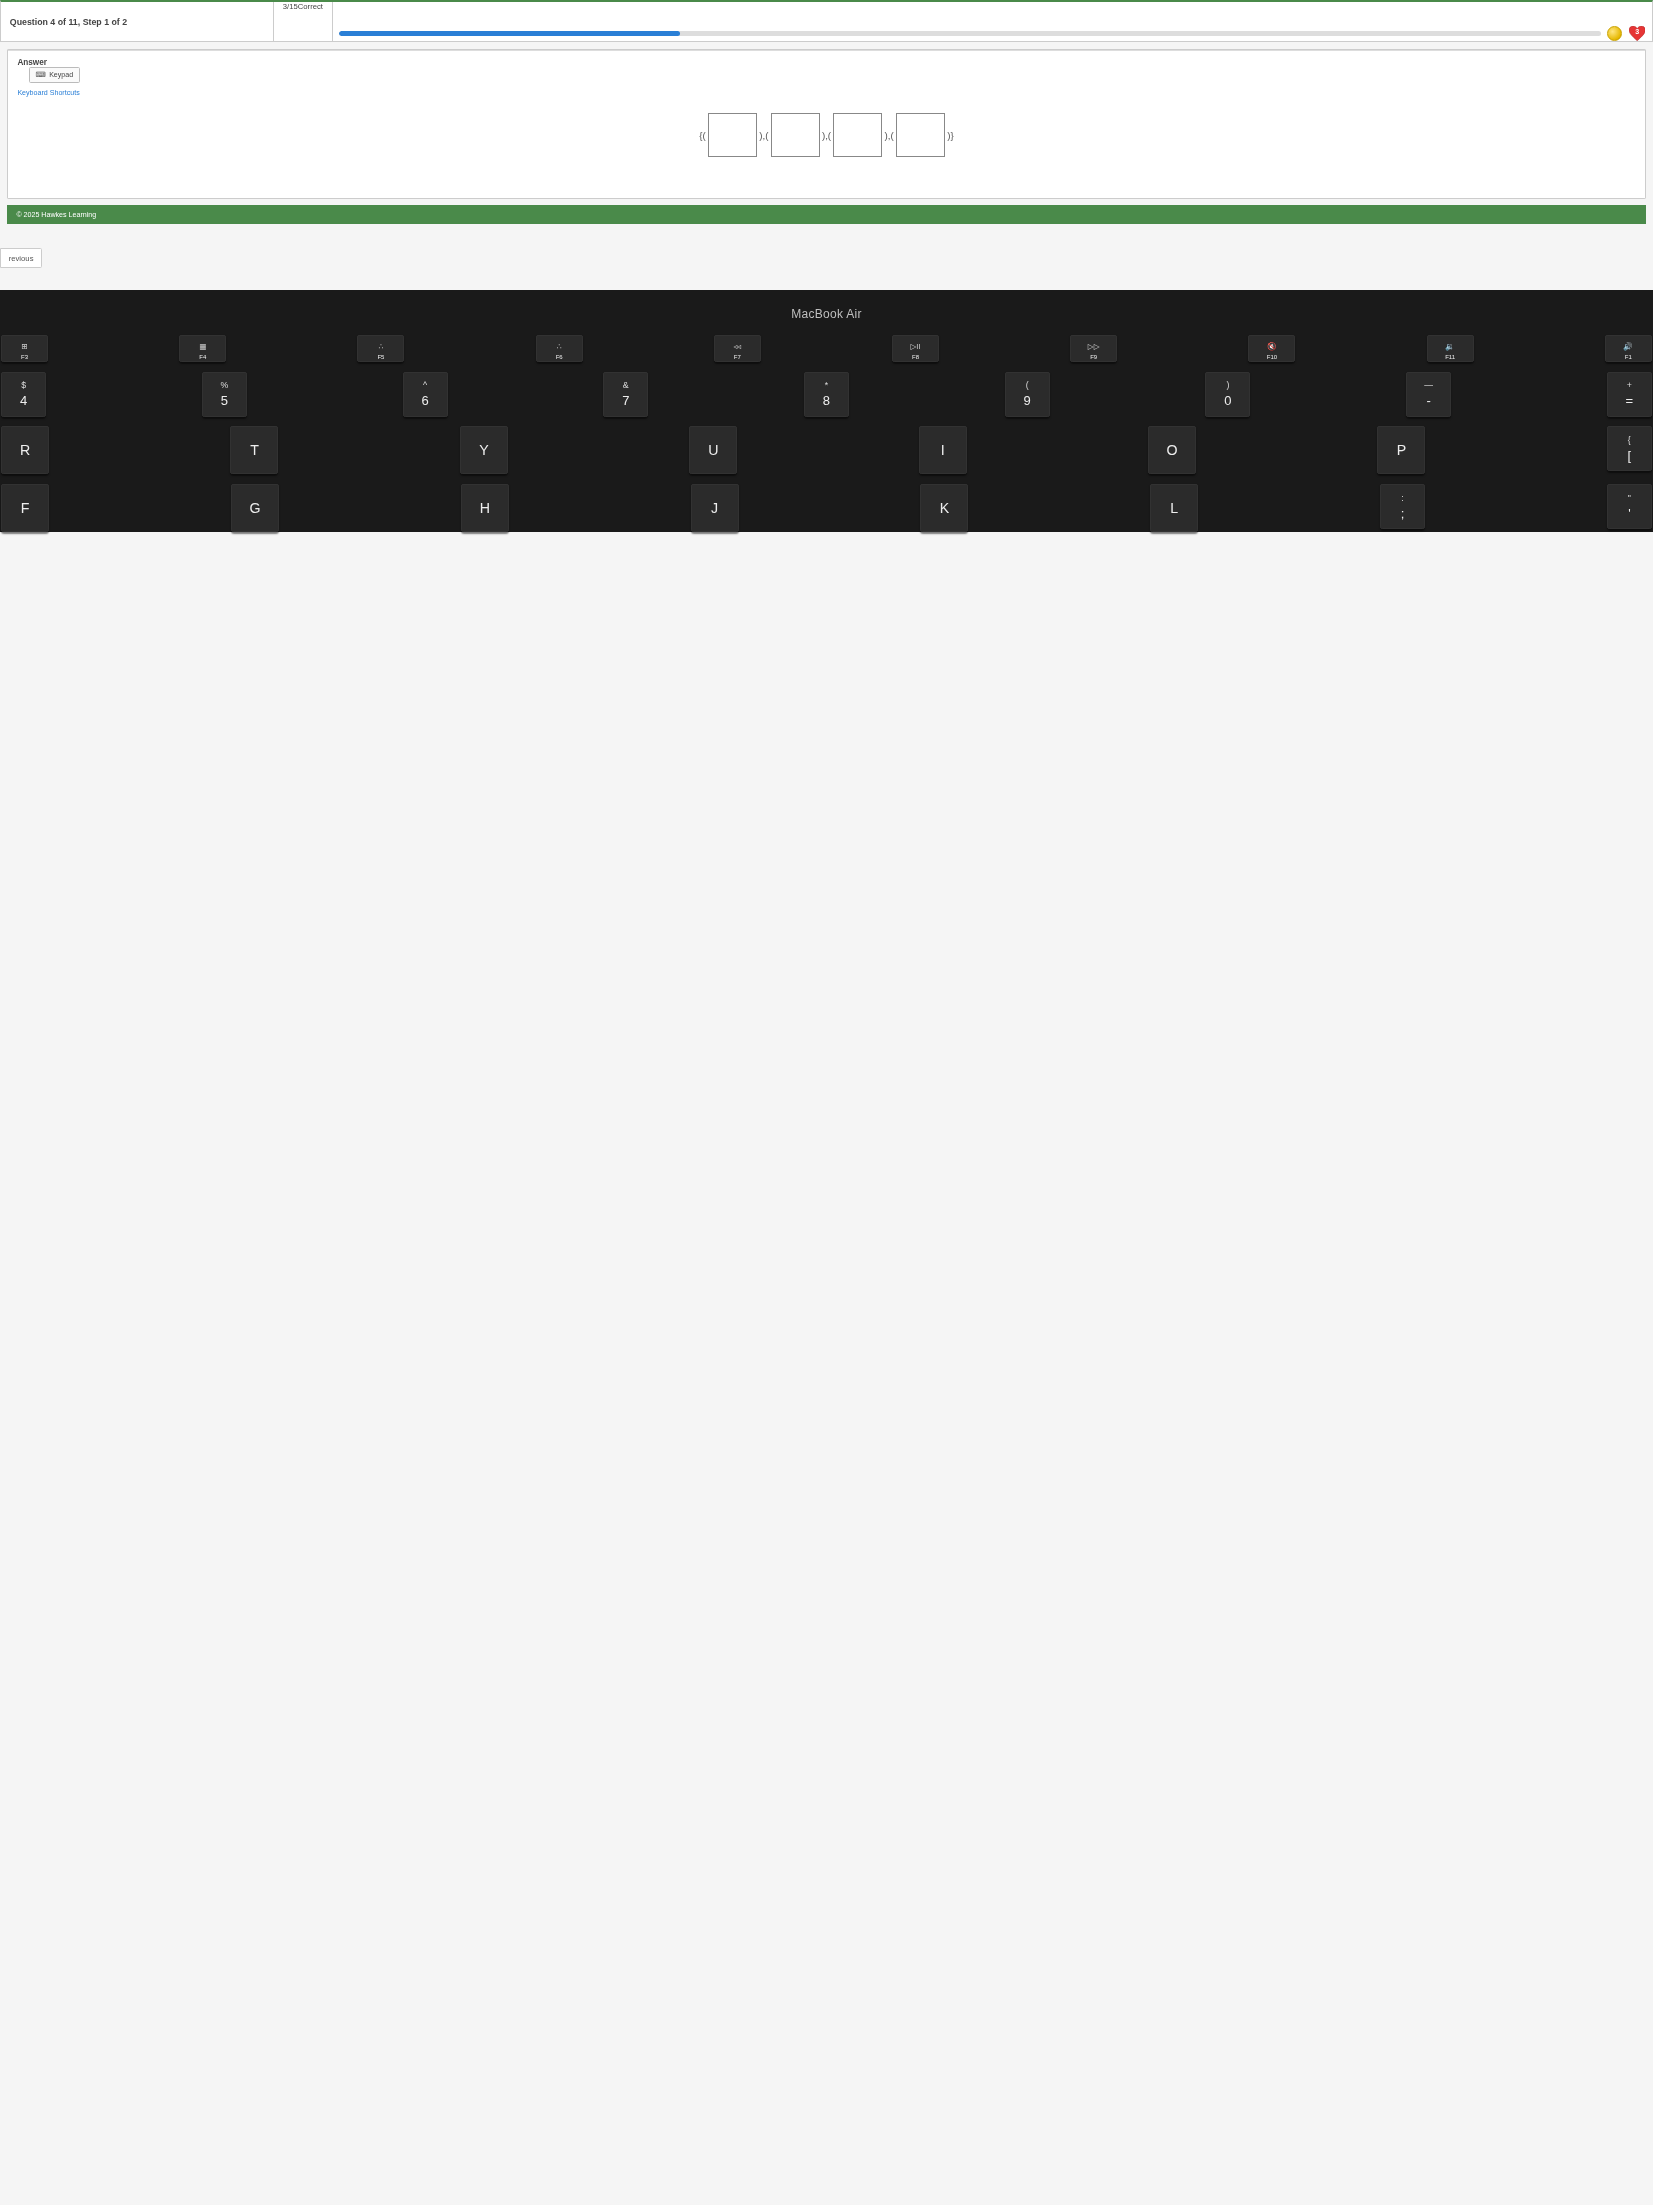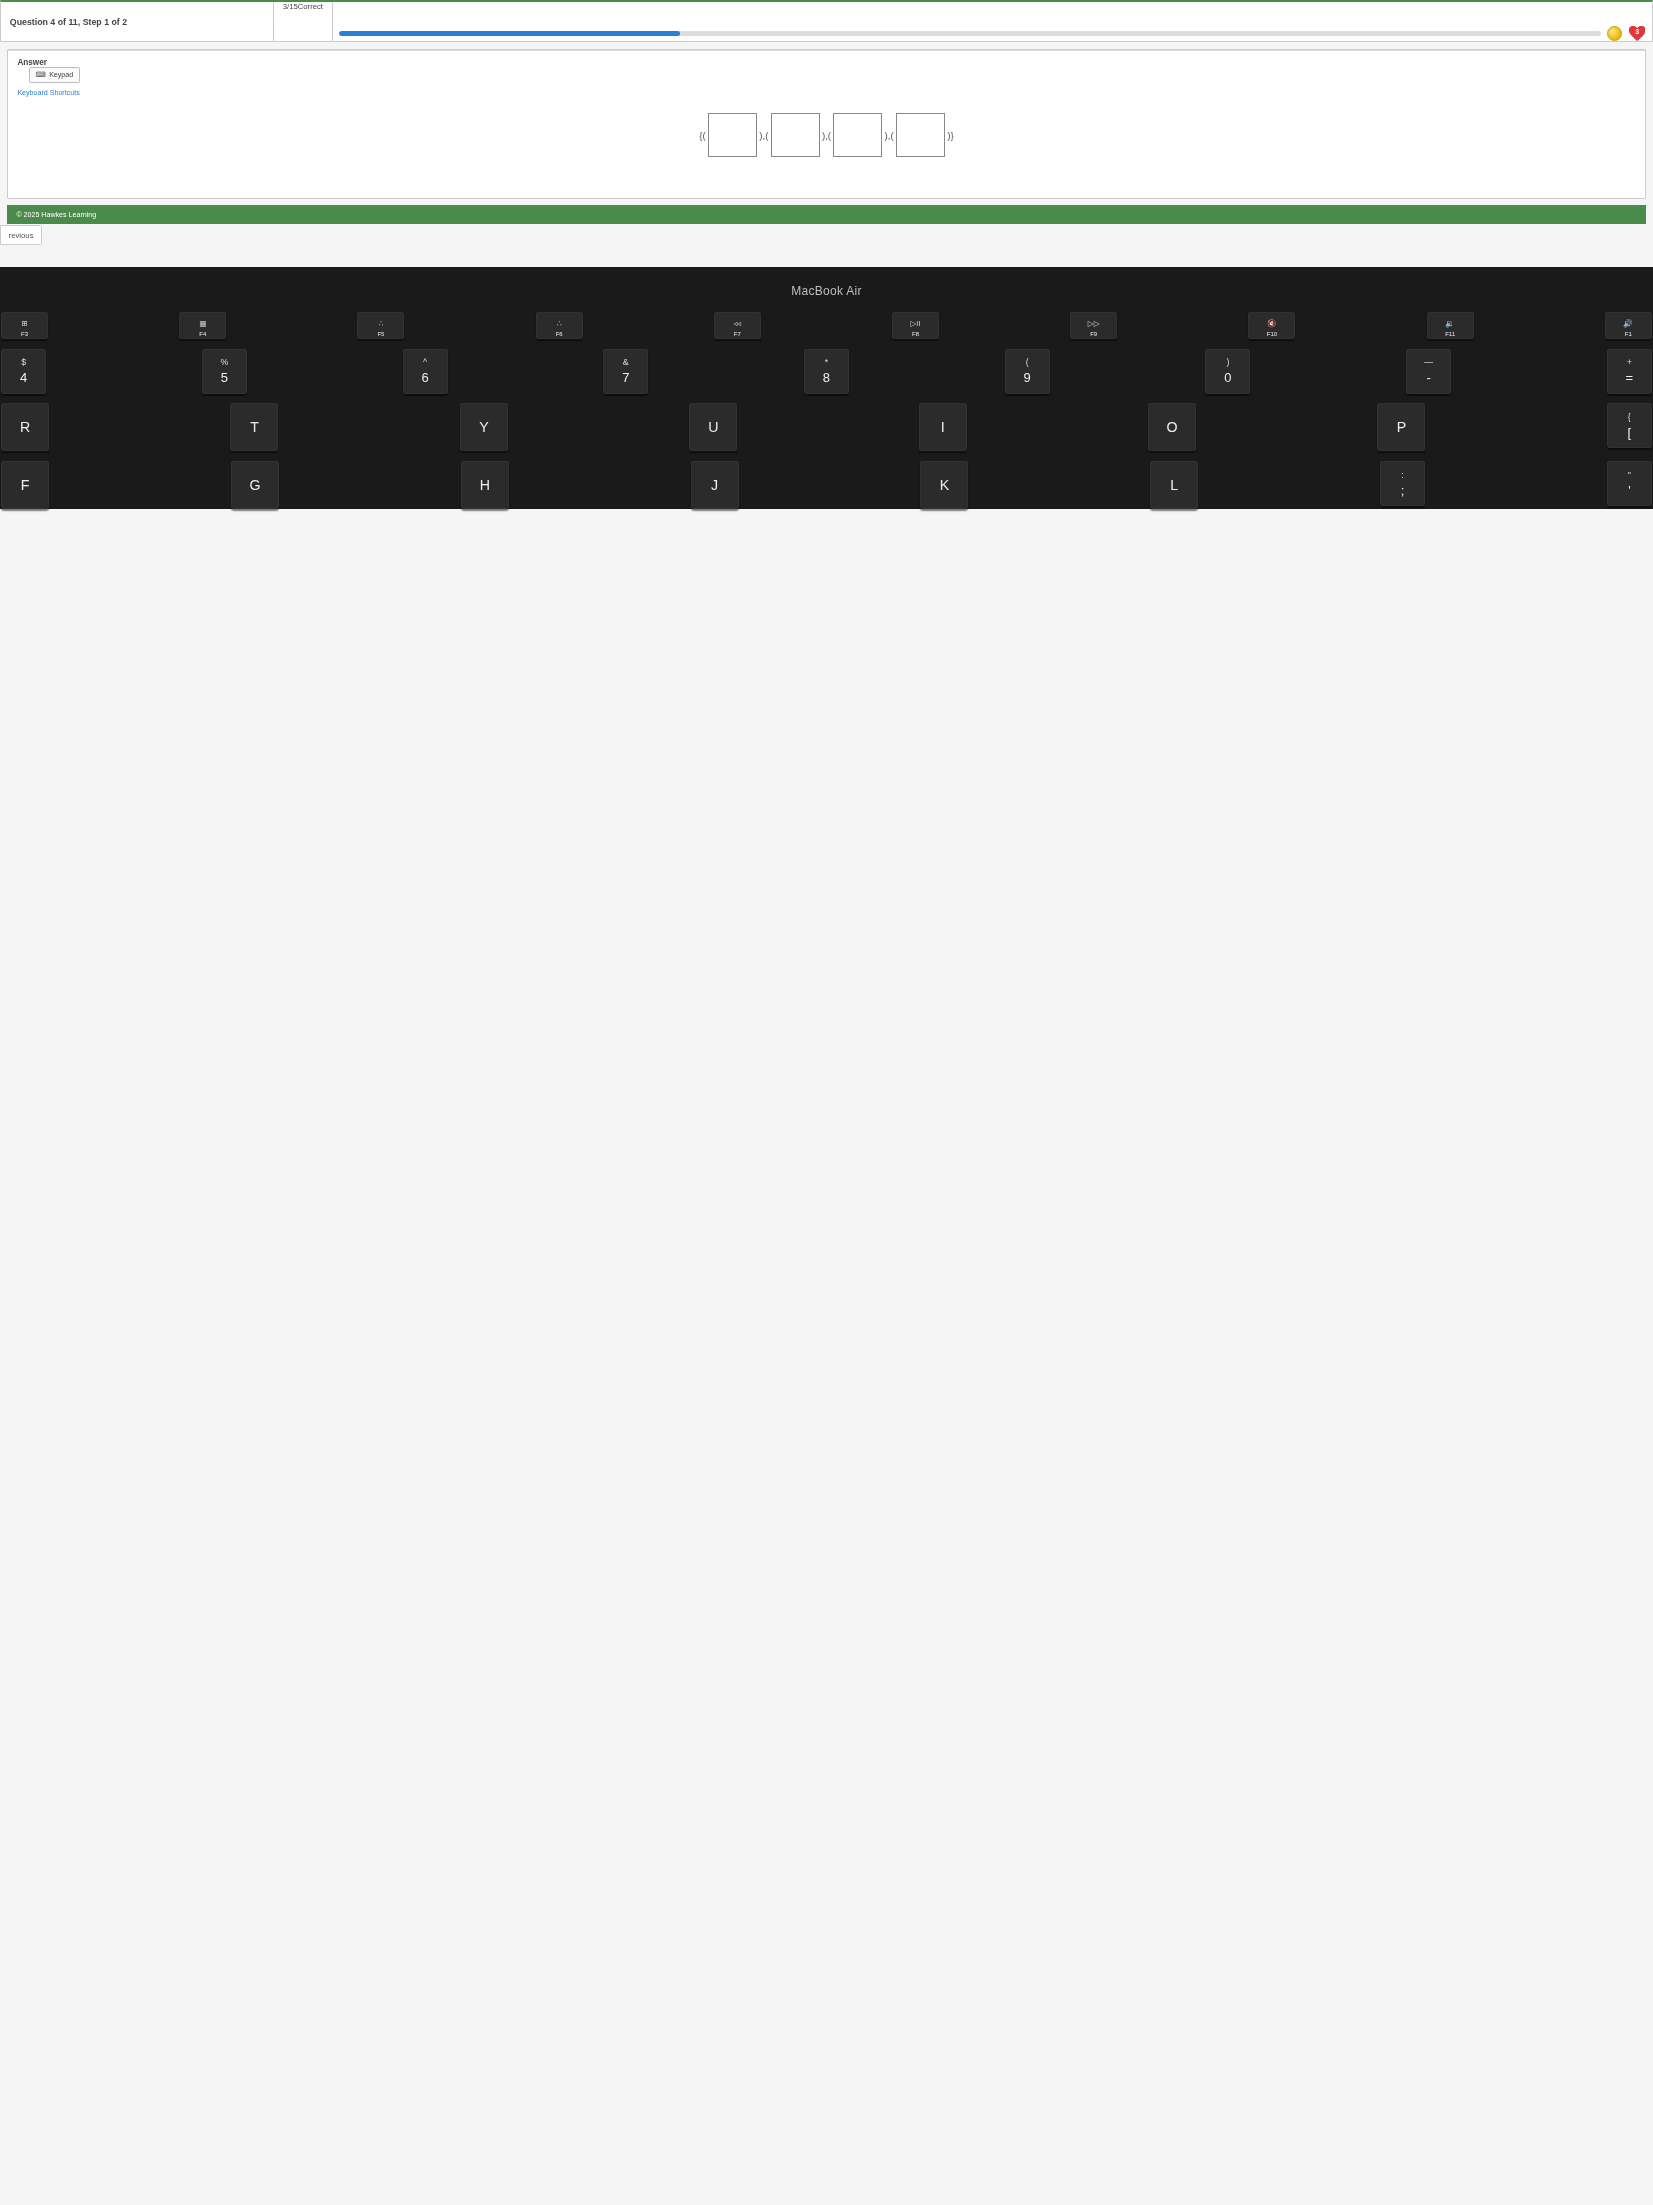--- a/index.html
+++ b/index.html
@@ -114,21 +114,21 @@
   background: #2a7fd6; color: #fff; border: none;
   padding: 5.5px 9.8px; border-radius: 1.6px; font-size: 7.7px;
   cursor: pointer;
 }
 
 .copyright {
   background: #4a8a4a; color: #fff; font-size: 7.1px;
   padding: 5.5px 9.8px; margin: 0 6.6px;
 }
 
-.nav-row { padding: 1px 0 22px; }
+.nav-row { padding: 24px 0 22px; }
 .prev-btn {
   border: 0.5px solid #ccc; background: #fff; color: #555;
   padding: 4.4px 7.7px; font-size: 7.7px; cursor: pointer;
   border-radius: 0 1.6px 1.6px 0;
 }
 
 
 .kb-area {
   background: #1a1a1a; color: #ddd; padding-top: 11px;
   font-family: Arial, sans-serif;

